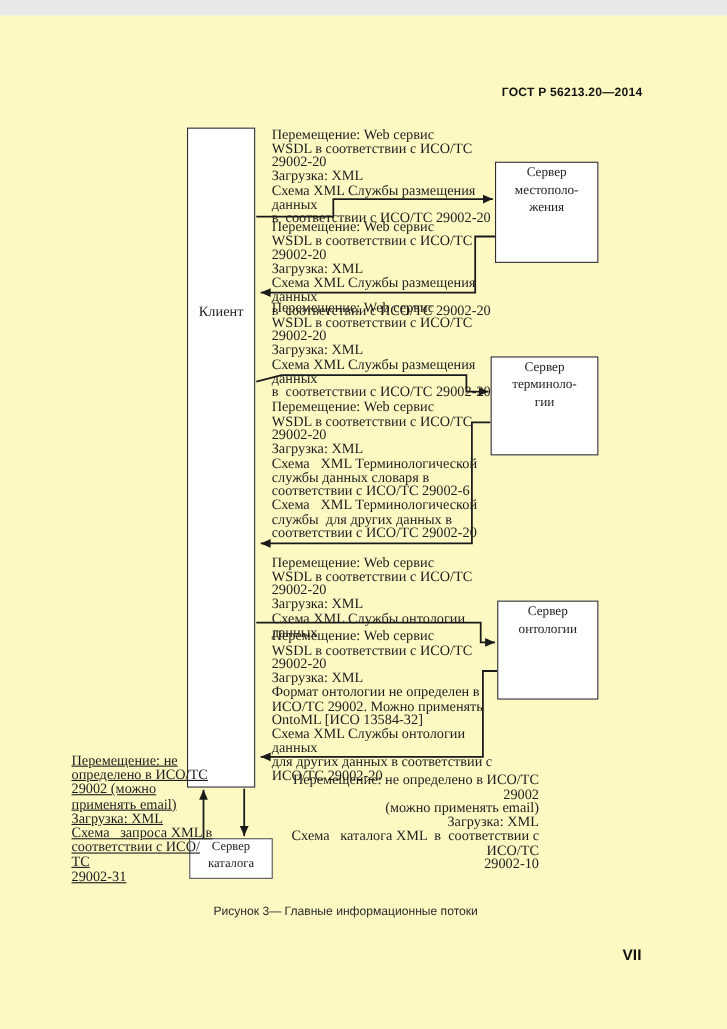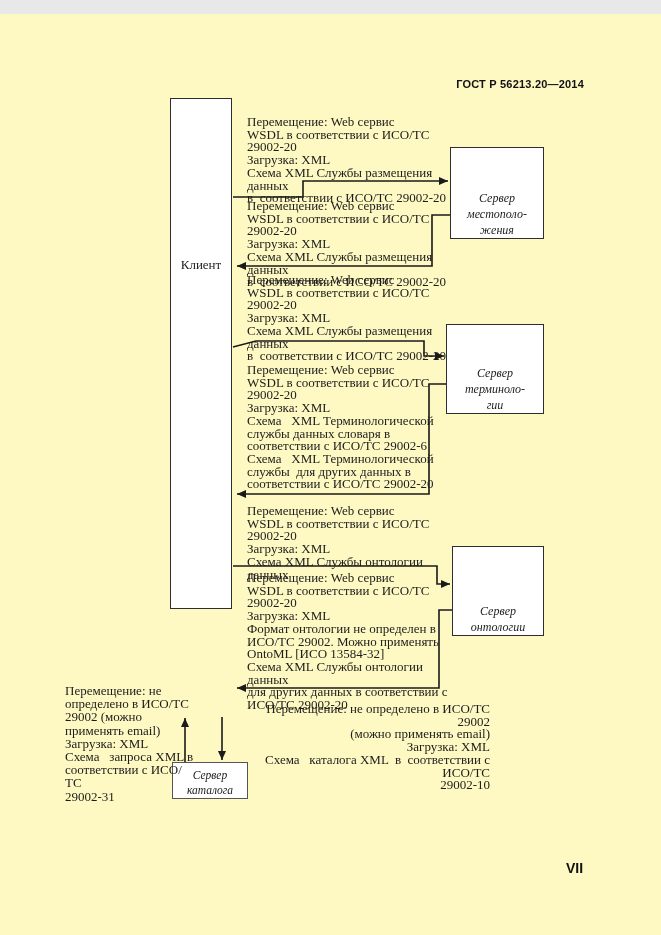--- a/index.html
+++ b/index.html
@@ -27,48 +27,47 @@
     position:absolute;top:809px;left:194px;
     font-family:"Liberation Sans", sans-serif;
     font-size:11px;color:#2a2a2a;
   }
   .box{
     position:absolute;
     border:1.3px solid #2e2e2e;
     background:#ffffff;
     box-sizing:border-box;
   }
-  .client-box{left:170px;top:84px;width:62px;height:511px;}
+  .client-box{left:170px;top:102px;width:62px;height:600px;}
   .client-label{
     position:absolute;top:158px;left:0;width:100%;
     text-align:center;font-size:13px;color:#222;
   }
   .srv{
-    display:flex;align-items:flex-end;justify-content:center;
+    display:flex;align-items:flex-start;justify-content:center;
     text-align:center;font-size:12px;line-height:16px;color:#222;
     white-space:pre-line;
-    font-style:italic;
   }
   .srv-location{left:450px;top:133px;width:94px;height:92px;}
   .srv-terminology{left:446px;top:310px;width:98px;height:90px;}
   .srv-ontology{left:452px;top:532px;width:92px;height:90px;}
   .srv-catalog{left:172px;top:748px;width:76px;height:37px;font-size:11.5px;line-height:15px;border-color:#555;}
   .tb{
     position:absolute;
     font-size:13px;line-height:12.7px;
     white-space:pre-wrap;color:#1c1c1c;
     width:215px;
   }
   .tb1{left:247px;top:102px;}
   .tb2{left:247px;top:186px;}
   .tb3{left:247px;top:260px;}
   .tb4{left:247px;top:350px;width:195px;}
   .tb5{left:247px;top:491px;}
   .tb6{left:247px;top:558px;}
-  .tb7{left:65px;top:670px;width:130px;line-height:13.2px;}
+  .tb7{left:65px;top:670px;width:130px;line-height:13.2px;text-decoration:underline;}
   .tb8{left:255px;top:689px;width:235px;text-align:right;}
   svg.flows{position:absolute;left:0;top:0;pointer-events:none;}
 </style>
 </head>
 <body>
 
 <div class="page">
 
   <div class="hdr">ГОСТ Р 56213.20—2014</div>
 
@@ -168,16 +167,17 @@
 Загрузка: XML
 Схема   запроса XML в
 соответствии с ИСО/ТС
 29002-31</div>
   <div class="tb tb8">Перемещение: не определено в ИСО/ТС 29002
 (можно применять email)
 Загрузка: XML
 Схема   каталога XML  в  соответствии с ИСО/ТС
 29002-10</div>
 
+  <div class="caption">Рисунок 3— Главные информационные потоки</div>
 
   <div class="pagenum">VII</div>
 
 </div>
 
 </body></html>

